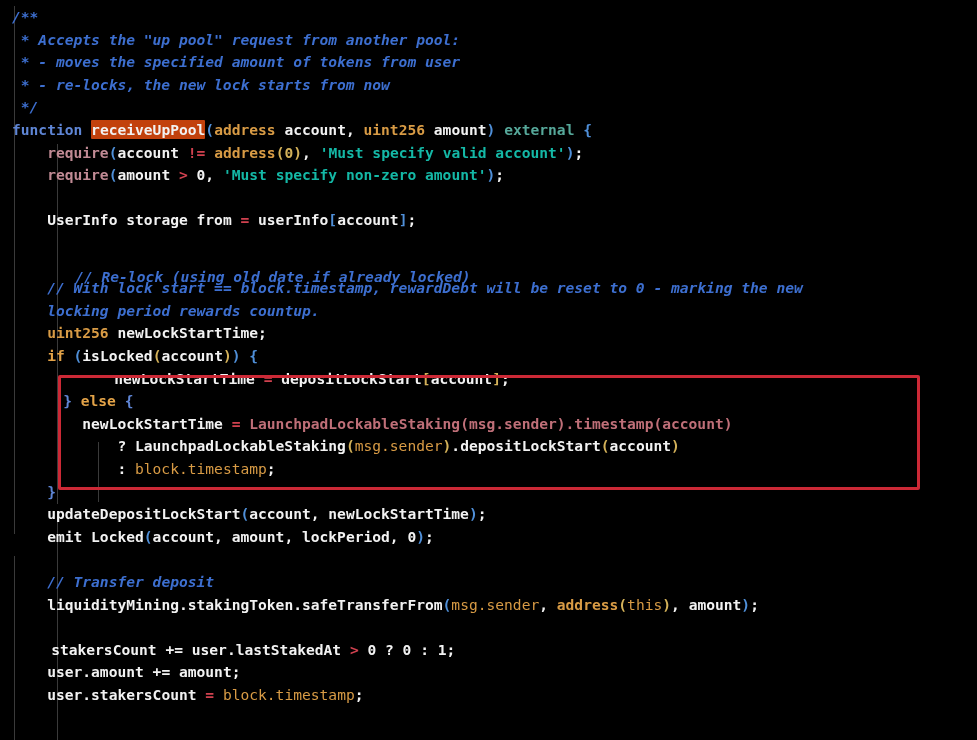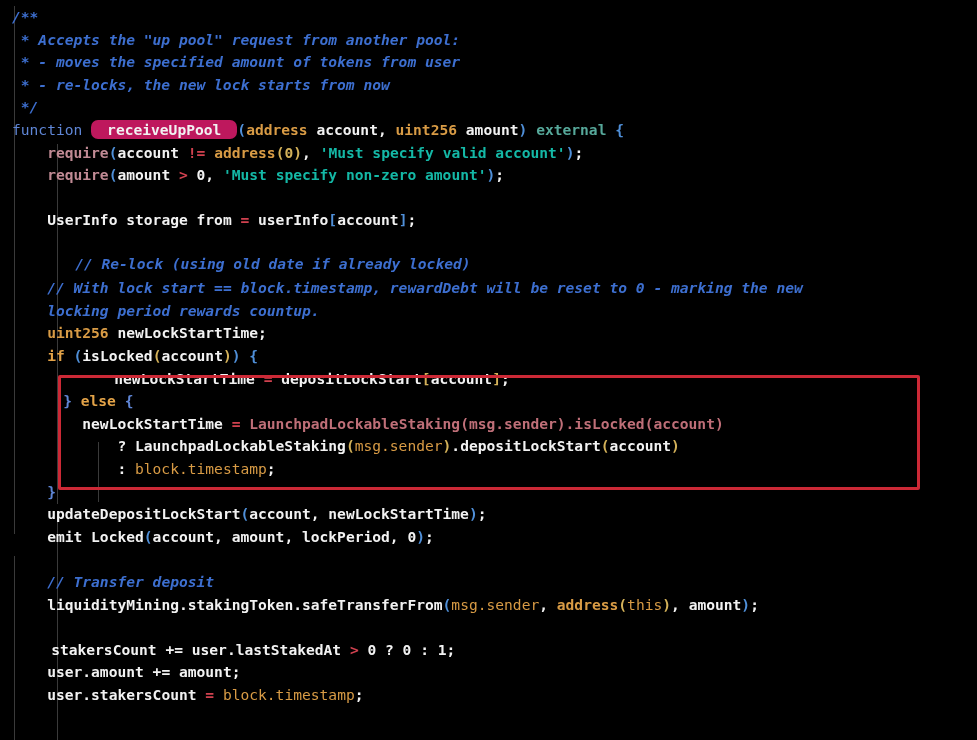--- a/index.html
+++ b/index.html
@@ -64,28 +64,28 @@
     position: absolute;
     border: 3px solid #cc2936;
     border-radius: 2px;
     z-index: 6;
     pointer-events: none;
     box-sizing: border-box;
   }
 
   
   .sym-highlight {
-    background: #be185d;
-    border-radius: 7px;
-    padding: 1px 16px;
+    background: #c2410c;
+    border-radius: 1px;
+    padding: 1px 0;
   }
 
   
   .t-comment   { color: #3d6fd0; font-style: italic; font-weight: 700; }
-  .t-keyword   { color: #5f86d6; font-weight: 400; }
+  .t-keyword   { color: #5f86d6; font-weight: 700; }
   .t-kw-ctrl   { color: #e3a348; font-weight: 700; }
   .t-type      { color: #d89b45; font-weight: 700; }
   .t-plain     { color: #f2f2f2; font-weight: 700; }
   .t-func      { color: #f2f2f2; font-weight: 700; }
   .t-call-mu   { color: #c08a94; font-weight: 700; }
   .t-string    { color: #14b8a6; font-weight: 700; }
   .t-op        { color: #d0414f; font-weight: 700; }
   .t-paren-b   { color: #4f8fd8; font-weight: 700; }
   .t-paren-y   { color: #d3b159; font-weight: 700; }
   .t-member    { color: #d89b45; font-weight: 400; }
@@ -123,35 +123,35 @@
     <div class="code-line" style="top: 141.6px; position: absolute; left: 0px; right: 0px;"><span class="t-plain">    </span><span class="t-call-mu">require</span><span class="t-paren-b">(</span><span class="t-plain">account </span><span class="t-op">!=</span><span class="t-plain"> </span><span class="t-type">address</span><span class="t-paren-y">(</span><span class="t-paren-y">0</span><span class="t-paren-y">)</span><span class="t-plain">, </span><span class="t-string">'Must specify valid account'</span><span class="t-paren-b">)</span><span class="t-plain">;</span></div>
 
     <div class="code-line" style="top: 164.2px; position: absolute; left: 0px; right: 0px;"><span class="t-plain">    </span><span class="t-call-mu">require</span><span class="t-paren-b">(</span><span class="t-plain">amount </span><span class="t-op">&gt;</span><span class="t-plain"> 0</span><span class="t-plain">, </span><span class="t-string">'Must specify non-zero amount'</span><span class="t-paren-b">)</span><span class="t-plain">;</span></div>
 
     <div class="code-line" style="top: 186.8px; position: absolute; left: 0px; right: 0px;">&nbsp;</div>
 
     <div class="code-line" style="top: 209.4px; position: absolute; left: 0px; right: 0px;"><span class="t-plain">    </span><span class="t-plain">UserInfo storage from </span><span class="t-op">=</span><span class="t-plain"> userInfo</span><span class="t-paren-b">[</span><span class="t-plain">account</span><span class="t-paren-b">]</span><span class="t-plain">;</span></div>
 
     <div class="code-line" style="top: 232px; position: absolute; left: 0px; right: 0px;">&nbsp;</div>
 
-    <div class="code-line" style="top: 253px; position: absolute; left: 0px; right: 0px; padding-left: 40px;"><span class="t-plain">    </span><span class="t-comment">// Re-lock (using old date if already locked)</span></div>
+    <div class="code-line" style="top: 266px; position: absolute; left: 0px; right: 0px; padding-left: 40px;"><span class="t-plain">    </span><span class="t-comment">// Re-lock (using old date if already locked)</span></div>
 
     <div class="code-line" style="top: 277.2px; position: absolute; left: 0px; right: 0px;"><span class="t-plain">    </span><span class="t-comment">// With lock start == block.timestamp, rewardDebt will be reset to 0 - marking the new</span></div>
 
     <div class="code-line" style="top: 299.8px; position: absolute; left: 0px; right: 0px;"><span class="t-plain">    </span><span class="t-comment">locking period rewards countup.</span></div>
 
     <div class="code-line" style="top: 322.4px; position: absolute; left: 0px; right: 0px;"><span class="t-plain">    </span><span class="t-type">uint256</span><span class="t-plain"> newLockStartTime</span><span class="t-plain">;</span></div>
 
     <div class="code-line" style="top: 345px; position: absolute; left: 0px; right: 0px;"><span class="t-plain">    </span><span class="t-kw-ctrl">if</span><span class="t-plain"> </span><span class="t-paren-b">(</span><span class="t-plain">isLocked</span><span class="t-paren-y">(</span><span class="t-plain">account</span><span class="t-paren-y">)</span><span class="t-paren-b">)</span><span class="t-plain"> </span><span class="t-paren-b">{</span></div>
 
     <div class="code-line" style="top: 367.6px; position: absolute; left: 0px; right: 0px; margin-left: 32px;"><span class="t-plain">        </span><span class="t-plain">newLockStartTime </span><span class="t-op">=</span><span class="t-plain"> depositLockStart</span><span class="t-paren-y">[</span><span class="t-plain">account</span><span class="t-paren-y">]</span><span class="t-plain">;</span></div>
 
     <div class="code-line" style="top: 390.2px; position: absolute; left: 0px; right: 0px; margin-left: 16px;"><span class="t-brace-b">    }</span><span class="t-plain"> </span><span class="t-kw-ctrl">else</span><span class="t-plain"> </span><span class="t-brace-b">{</span></div>
 
-    <div class="code-line" style="top: 412.8px; position: absolute; left: 0px; right: 0px;"><span class="t-plain">        </span><span class="t-plain">newLockStartTime </span><span class="t-op">=</span><span class="t-plain"> </span><span class="t-contract">LaunchpadLockableStaking(msg.sender).isLocked(account)</span></div>
+    <div class="code-line" style="top: 412.8px; position: absolute; left: 0px; right: 0px;"><span class="t-plain">        </span><span class="t-plain">newLockStartTime </span><span class="t-op">=</span><span class="t-plain"> </span><span class="t-contract">LaunchpadLockableStaking(msg.sender).timestamp(account)</span></div>
 
     <div class="code-line" style="top: 435.4px; position: absolute; left: 0px; right: 0px;"><span class="t-plain">            </span><span class="t-plain">? LaunchpadLockableStaking</span><span class="t-paren-y">(</span><span class="t-member">msg.sender</span><span class="t-paren-y">)</span><span class="t-plain">.depositLockStart</span><span class="t-paren-y">(</span><span class="t-plain">account</span><span class="t-paren-y">)</span></div>
 
     <div class="code-line" style="top: 458px; position: absolute; left: 0px; right: 0px;"><span class="t-plain">            </span><span class="t-plain">: </span><span class="t-member">block.timestamp</span><span class="t-plain">;</span></div>
 
     <div class="code-line" style="top: 480.6px; position: absolute; left: 0px; right: 0px;"><span class="t-brace-b">    }</span></div>
 
     <div class="code-line" style="top: 503.2px; position: absolute; left: 0px; right: 0px;"><span class="t-plain">    </span><span class="t-plain">updateDepositLockStart</span><span class="t-paren-b">(</span><span class="t-plain">account, newLockStartTime</span><span class="t-paren-b">)</span><span class="t-plain">;</span></div>
 
     <div class="code-line" style="top: 525.8px; position: absolute; left: 0px; right: 0px;"><span class="t-plain">    </span><span class="t-plain">emit Locked</span><span class="t-paren-b">(</span><span class="t-plain">account, amount, lockPeriod, 0</span><span class="t-paren-b">)</span><span class="t-plain">;</span></div>

